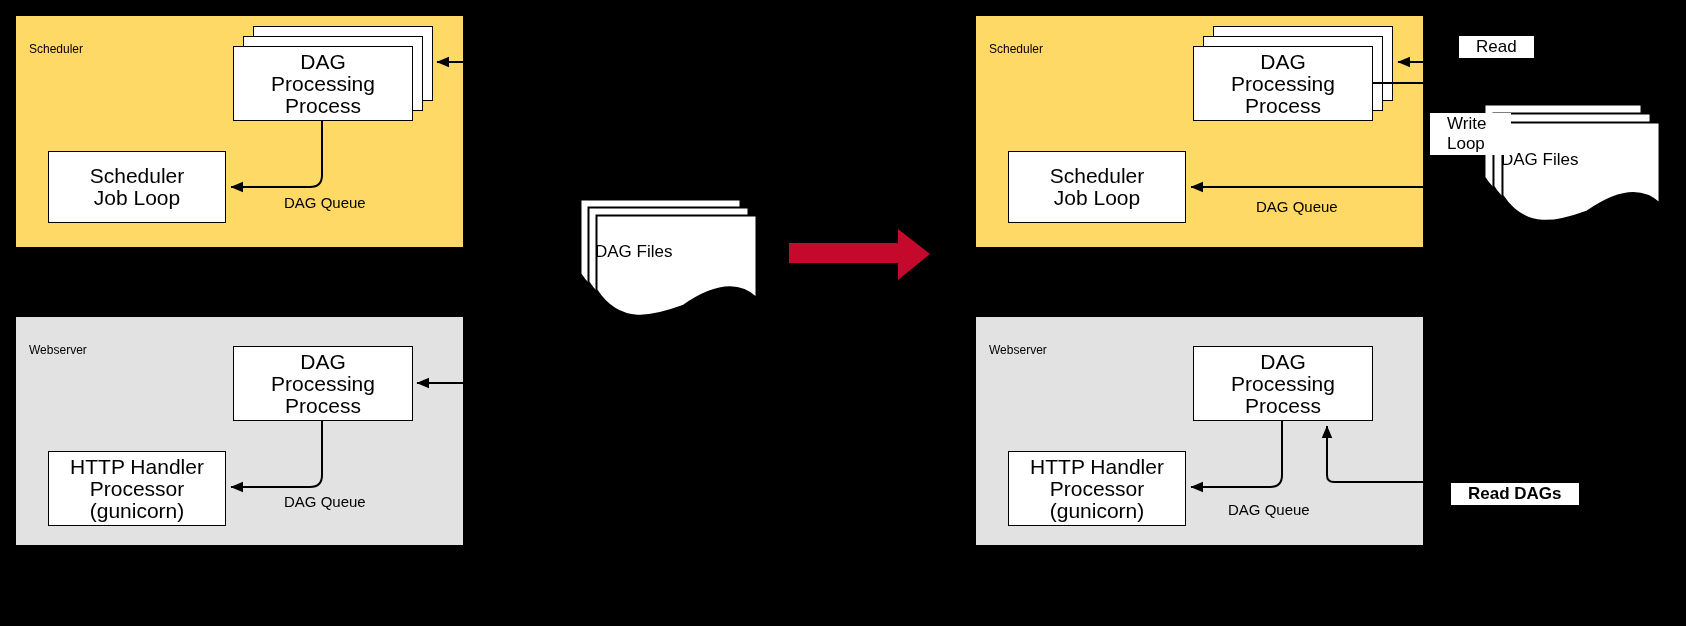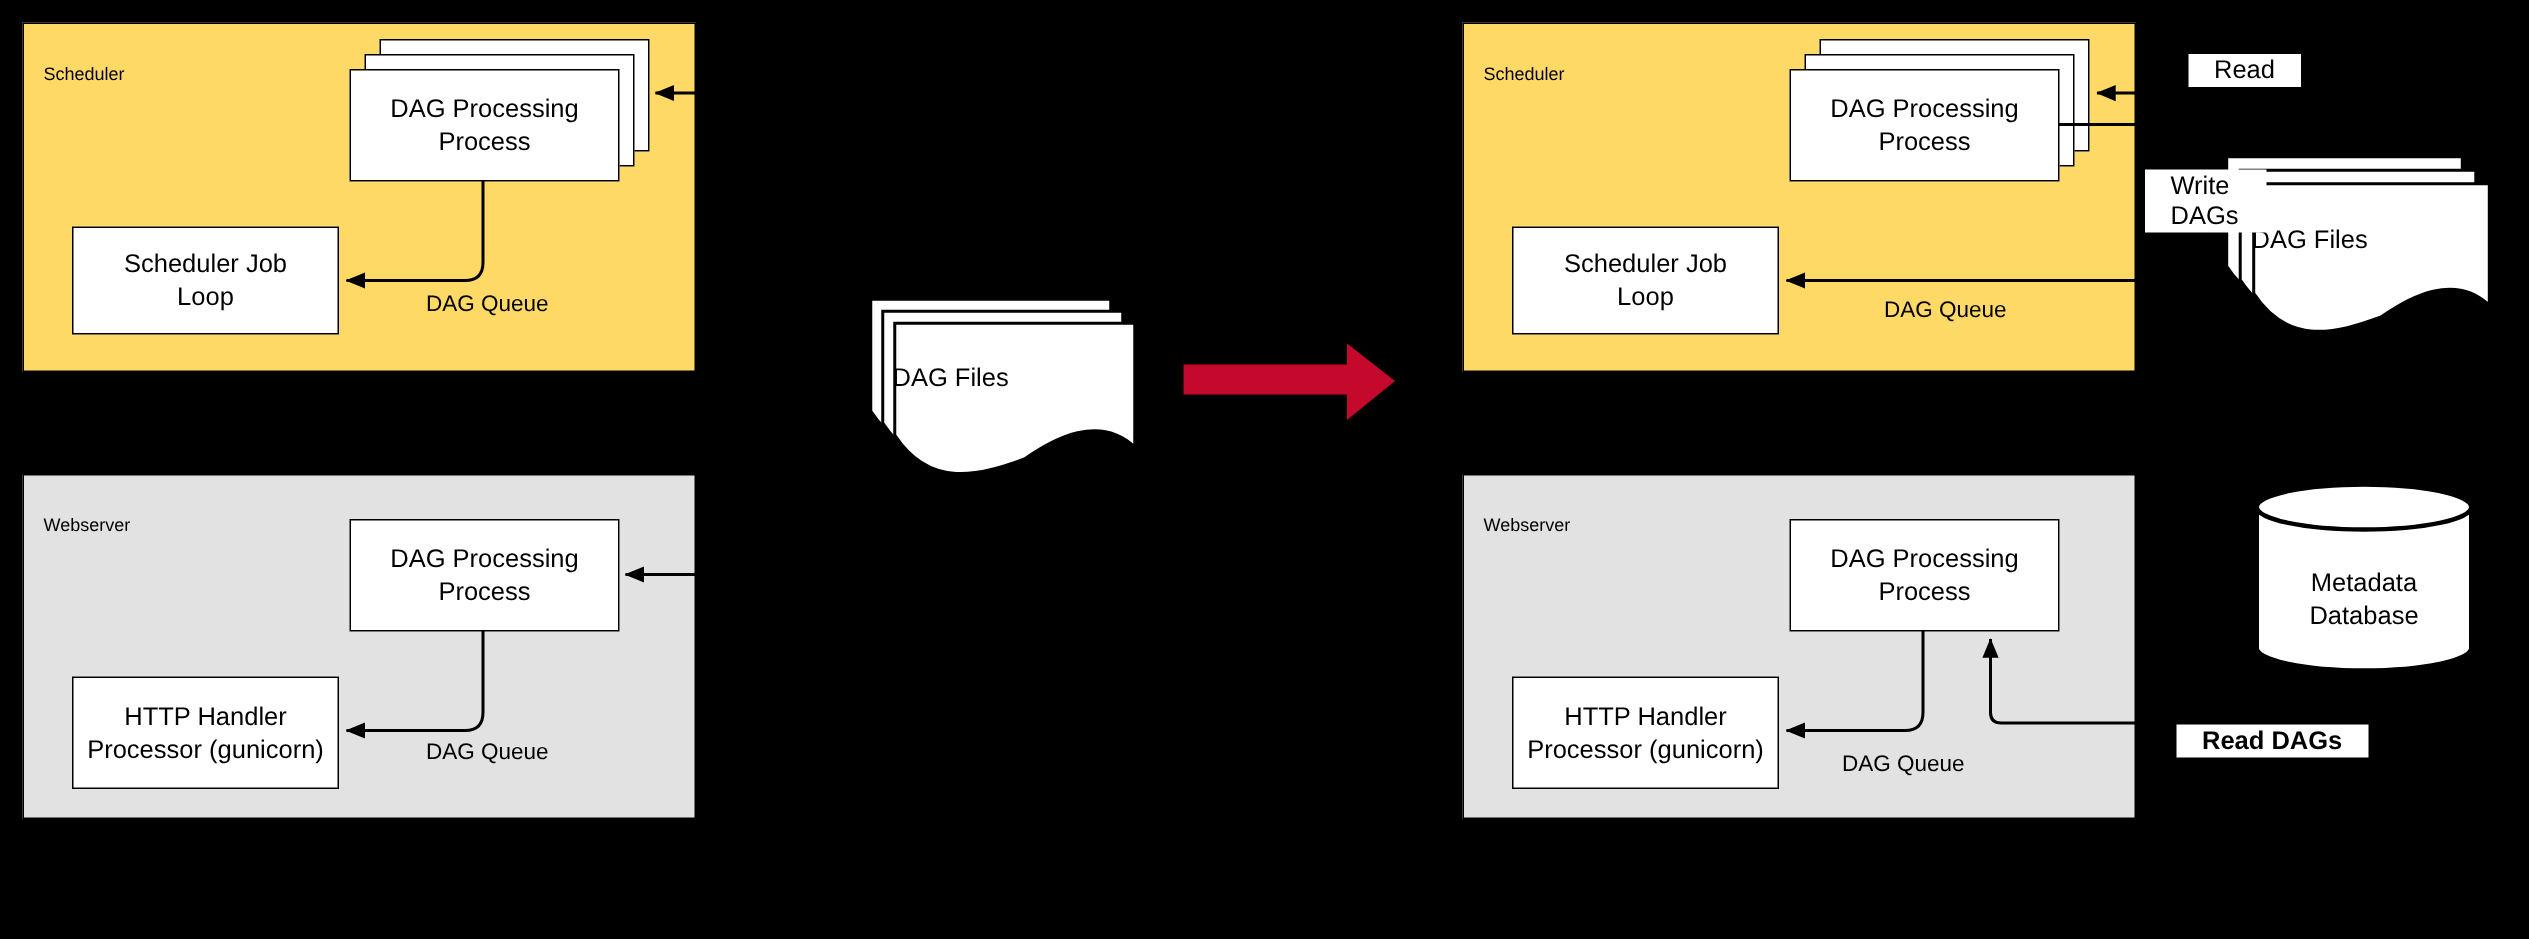--- a/index.html
+++ b/index.html
@@ -9,21 +9,21 @@
     font-family:"Liberation Sans",sans-serif;color:#000;
   }
   .panel{position:absolute;box-sizing:border-box;border:1.5px solid var(--line,#000);}
   .panel.yellow{background:var(--yellow,#FFD966);}
   .panel.gray{background:var(--gray,#E2E2E2);}
   .panel-title{position:absolute;left:13px;top:26px;font-size:12px;white-space:nowrap;}
   .box{
     position:absolute;box-sizing:border-box;background:var(--white,#fff);
     border:1.5px solid var(--line,#000);
     display:flex;align-items:center;justify-content:center;
-    text-align:center;font-size:17px;line-height:22px;
+    text-align:center;font-size:21px;line-height:22px;
   }
   .conn-label{position:absolute;font-size:15px;text-align:left;white-space:nowrap;}
   .tag{
     position:absolute;z-index:6;background:var(--white,#fff);
     font-size:17px;line-height:20px;padding:1px 17px;text-align:left;
   }
   .doc-page{position:absolute;}
   .doc-page svg{display:block;width:100%;height:100%;overflow:visible;}
   .doc-page path{fill:var(--white,#fff);stroke:var(--line,#000);stroke-width:2;vector-effect:non-scaling-stroke;}
   .doc-text{position:absolute;left:0;right:0;font-size:17px;}
@@ -102,48 +102,39 @@
       <span style="width:140px;">DAG Processing Process</span>
     </div>
     <div class="box" style="left:32px;top:134px;width:178px;height:75px;">
       <span style="width:172px;">HTTP Handler Processor (gunicorn)</span>
     </div>
     <div class="conn-label" style="left:252px;top:184px;width:102px;">DAG Queue</div>
   </div>
 
   <div class="tag" style="left:1459px;top:36px;">Read</div>
 
-  <div class="tag" style="left:1430px;top:113px;width:47px;">Write DAGs</div>
+  <div class="tag" style="left:1430px;top:113px;width:47px;">Write Loop</div>
 
   <div class="doc-page" style="left:1483px;top:103px;width:160px;height:108px;">
     <svg viewBox="0 0 163 110" preserveAspectRatio="none">
         <path d="M1.5,1.5 L161.5,1.5 L161.5,84 C138,62 108,78 88,92 C58,103 25,112 1.5,76 Z"></path>
       </svg>
   </div>
   <div class="doc-page" style="left:1492px;top:112px;width:160px;height:108px;">
     <svg viewBox="0 0 163 110" preserveAspectRatio="none">
         <path d="M1.5,1.5 L161.5,1.5 L161.5,84 C138,62 108,78 88,92 C58,103 25,112 1.5,76 Z"></path>
       </svg>
   </div>
   <div class="doc-page" style="left:1501px;top:121px;width:160px;height:108px;">
     <svg viewBox="0 0 163 110" preserveAspectRatio="none">
         <path d="M1.5,1.5 L161.5,1.5 L161.5,84 C138,62 108,78 88,92 C58,103 25,112 1.5,76 Z"></path>
       </svg>
     <div class="doc-text" style="top:29px;">DAG Files</div>
   </div>
 
-  <div class="cylinder" style="left:1502px;top:320px;width:148px;height:130px;">
-    <svg viewBox="0 0 148 130">
-      <path d="M2.5,18 V112 a71.5,15 0 0 0 143,0 V18"></path>
-      <ellipse cx="74" cy="18" rx="71.5" ry="15"></ellipse>
-    </svg>
-    <div class="cyl-text">
-      <span style="display:inline-block;width:100px;">Metadata Database</span>
-    </div>
-  </div>
 
   <div class="tag" style="left:1451px;top:483px;font-weight:bold;">Read DAGs</div>
 
   <svg id="overlay" width="1686" height="626" viewBox="0 0 1686 626">
     <defs>
       <marker id="ah" viewBox="0 0 12 12" refX="11.5" refY="6" markerWidth="6.5" markerHeight="6.5" orient="auto-start-reverse">
         <path d="M0,1 L12,6 L0,11 Z"></path>
       </marker>
     </defs>
 

